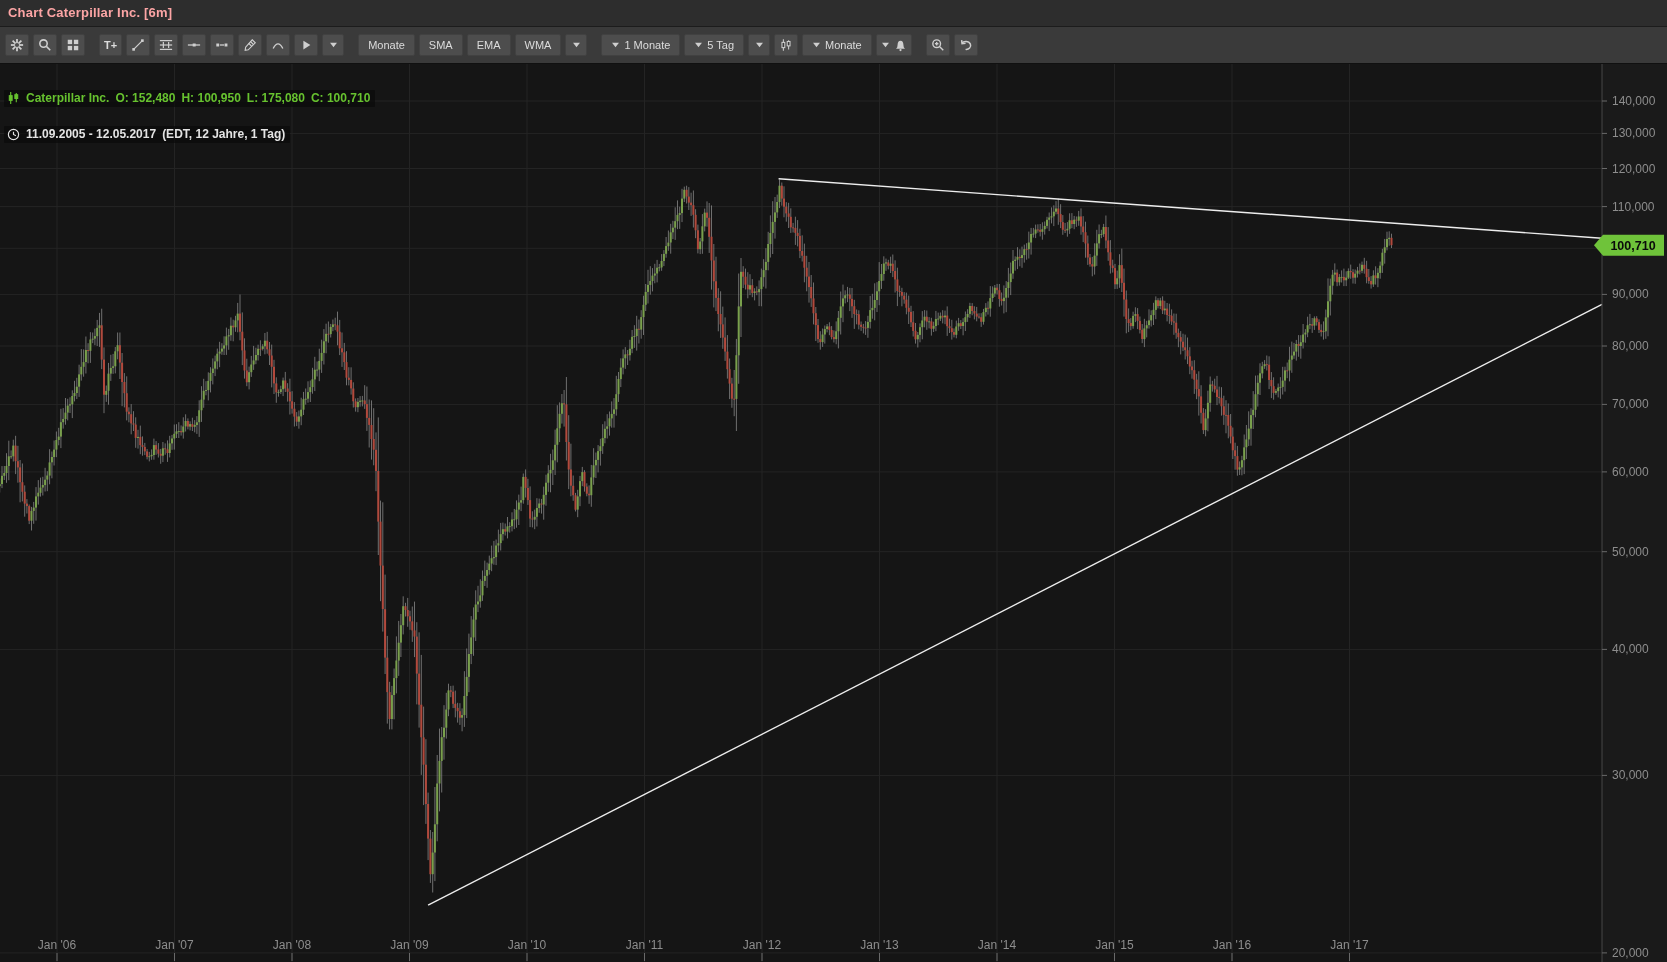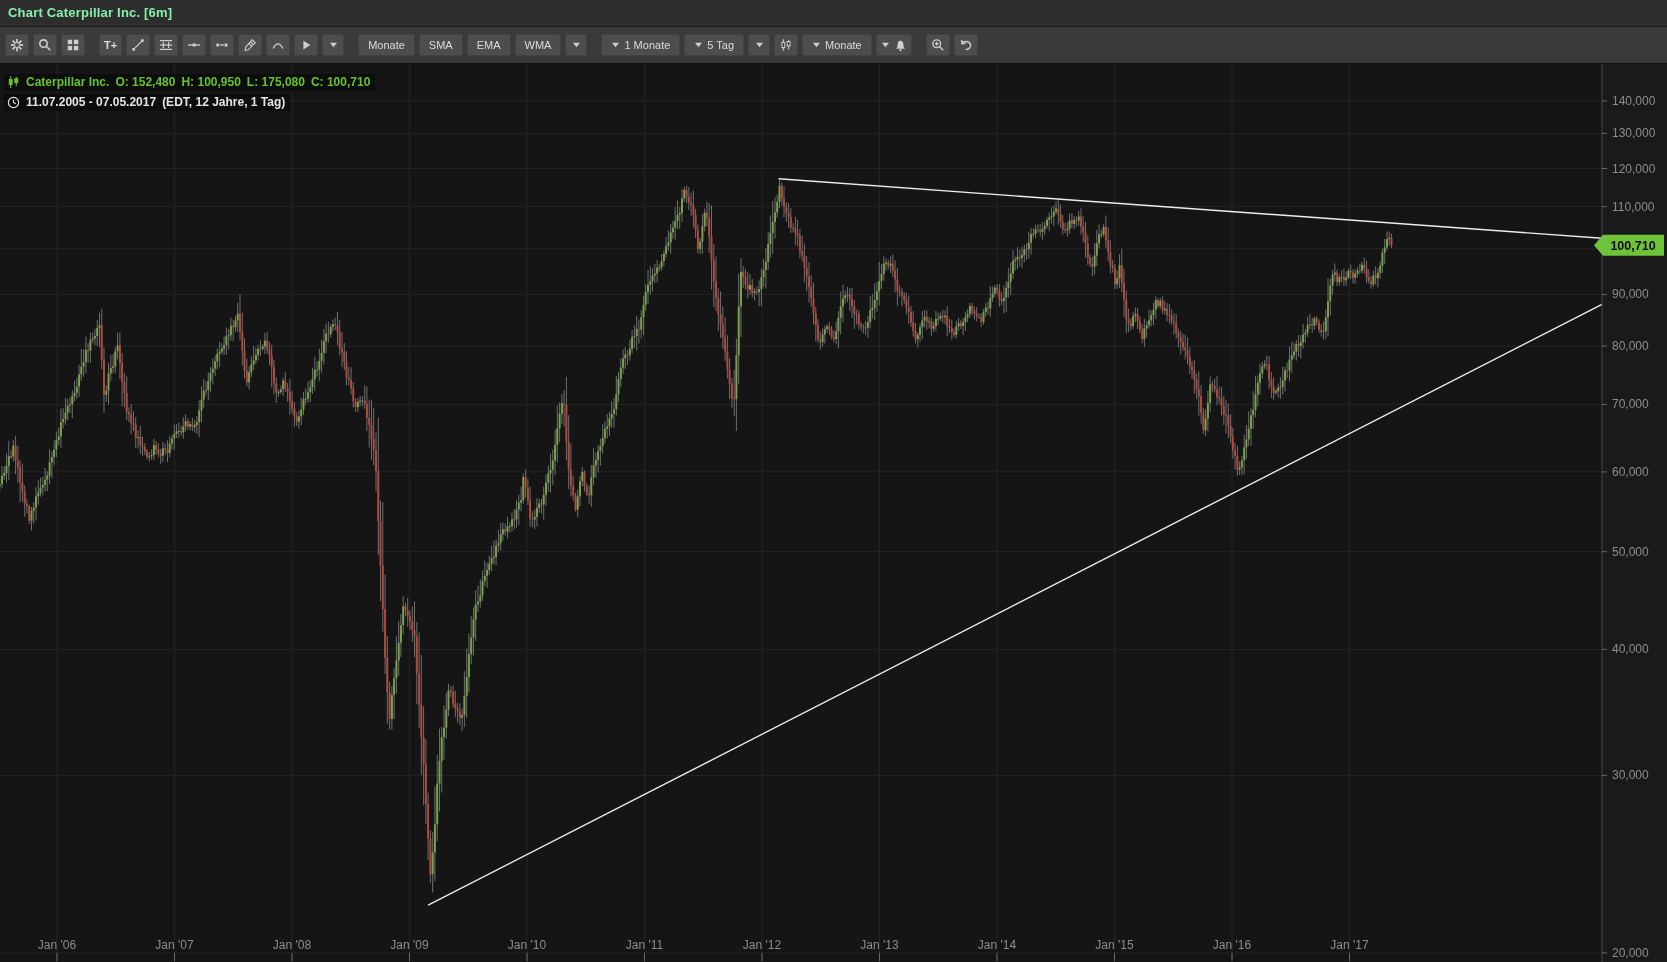--- a/index.html
+++ b/index.html
@@ -1,37 +1,37 @@
 <!DOCTYPE html>
 <html><head>
 <meta charset="utf-8">
 <style>
   html,body{margin:0;padding:0;background:#151515;width:1667px;height:962px;overflow:hidden;
             font-family:"Liberation Sans",sans-serif;-webkit-font-smoothing:antialiased;}
   #app{position:relative;width:1667px;height:962px;}
   
   .titlebar{position:absolute;top:0;left:0;width:100%;height:26px;background:#2d2d2d;
             border-bottom:1px solid #1c1c1c;z-index:5;}
-  .titlebar span{display:inline-block;padding-left:8px;line-height:26px;color:#86efac;
+  .titlebar span{display:inline-block;padding-left:8px;line-height:26px;color:#fca5a5;
             font-size:13px;font-weight:700;letter-spacing:.2px;}
   .toolbar{position:absolute;top:27px;left:0;width:100%;height:37px;background:#3a3a3a;
            border-bottom:1px solid #101010;z-index:5;display:flex;align-items:center;
            padding-left:5px;box-sizing:border-box;}
   .tgroup{display:flex;align-items:center;gap:4px;margin-right:14px;}
   .tb{background:#4d4d4d;border:1px solid #414141;border-radius:2px;height:22px;min-width:22px;
       box-sizing:border-box;display:inline-flex;align-items:center;justify-content:center;
       color:#dcdcdc;font-size:11px;padding:0 4px;cursor:default;gap:4px;}
   .tb.text{padding:0 9px;}
   .tb svg{display:block;}
   .chev{width:9px;height:6px;display:inline-block;}
   
   .legend{position:absolute;left:4px;top:74px;z-index:4;font-size:12px;font-weight:700;}
   .lrow{display:flex;align-items:center;gap:6px;margin-bottom:3px;}
   .chip{background:rgba(8,8,8,.62);padding:1px 5px 2px 3px;display:inline-flex;
-        align-items:center;gap:6px;border-radius:1px;}
+        align-items:center;gap:6px;border-radius:1px;margin-top:16px;}
   .lgreen{color:#67c22f;}
   .lwhite{color:#e4e4e4;font-weight:700;}
   .licon{display:inline-flex;align-items:center;}
   
   #chart{position:absolute;top:0;left:0;z-index:1;}
 </style>
 </head>
 <body>
 <div id="app">
 
@@ -1545,19 +1545,19 @@
     </span>
   </div>
   <div class="lrow">
     <span class="chip lwhite">
       <span class="licon">
         <svg width="13" height="13" viewBox="0 0 16 16" fill="none" stroke="#e4e4e4" stroke-width="1.4">
           <circle cx="8" cy="8" r="6.3"></circle>
               <polyline points="8,4.5 8,8 11,9.5"></polyline>
         </svg>
       </span>
-      <span>11.07.2005 - 07.05.2017</span>
+      <span>11.09.2005 - 12.05.2017</span>
       <span>(EDT, 12 Jahre, 1 Tag)</span>
     </span>
   </div>
 </div>
 
 </div>
 
 </body></html>

